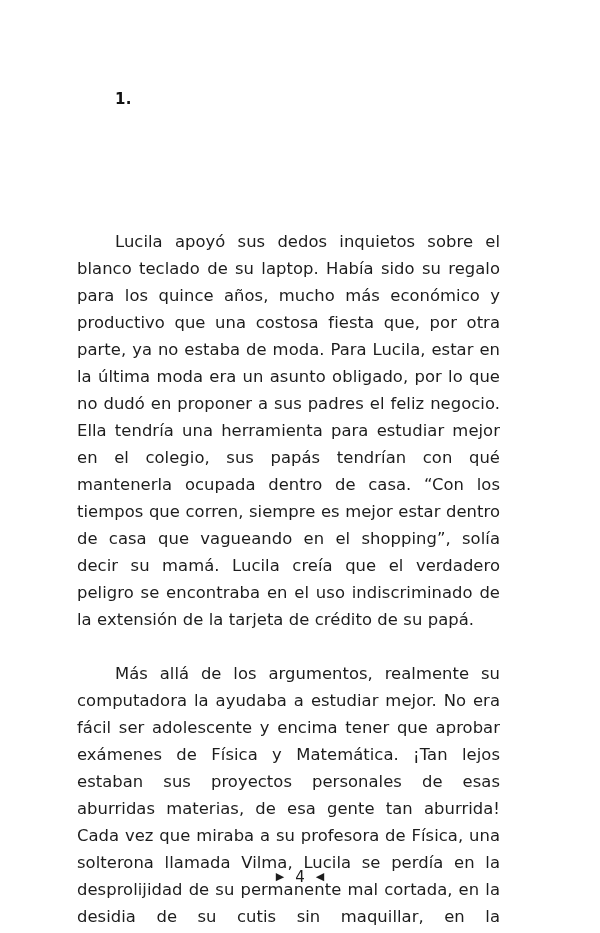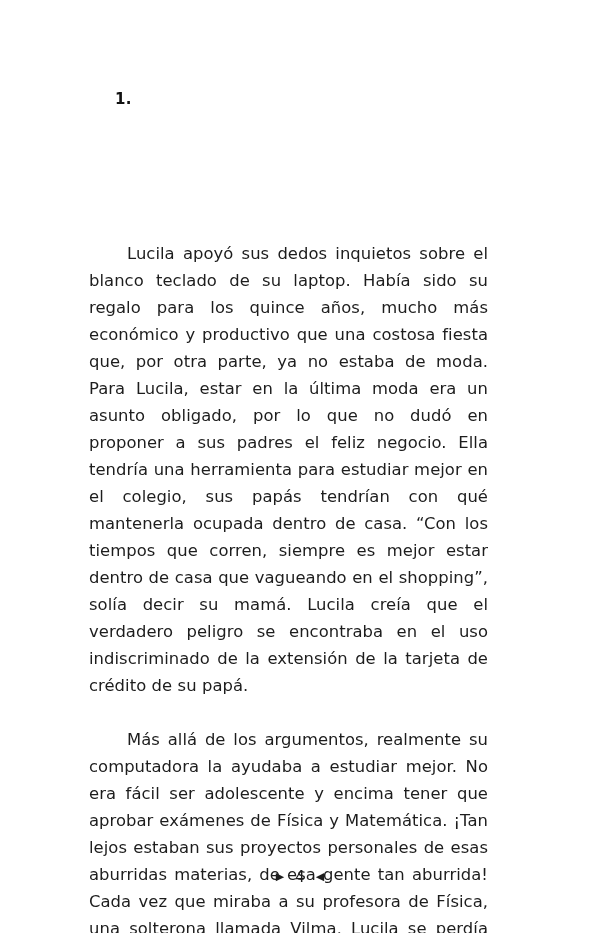--- a/index.html
+++ b/index.html
@@ -38,21 +38,21 @@
 
   
   .text-block {
     position: absolute;
     left: 77px;
     top: 228px;
     width: 423px;
   }
 
   .para {
-    margin: 12px;
+    margin: 0;
     text-align: justify;
     text-justify: inter-word;
     font-size: 16.4px;
     line-height: 27px;
     letter-spacing: 0.05px;
     color: #1d1d1d;
     hyphens: manual;
     -webkit-hyphens: manual;
     word-spacing: 0.1px;
   }

